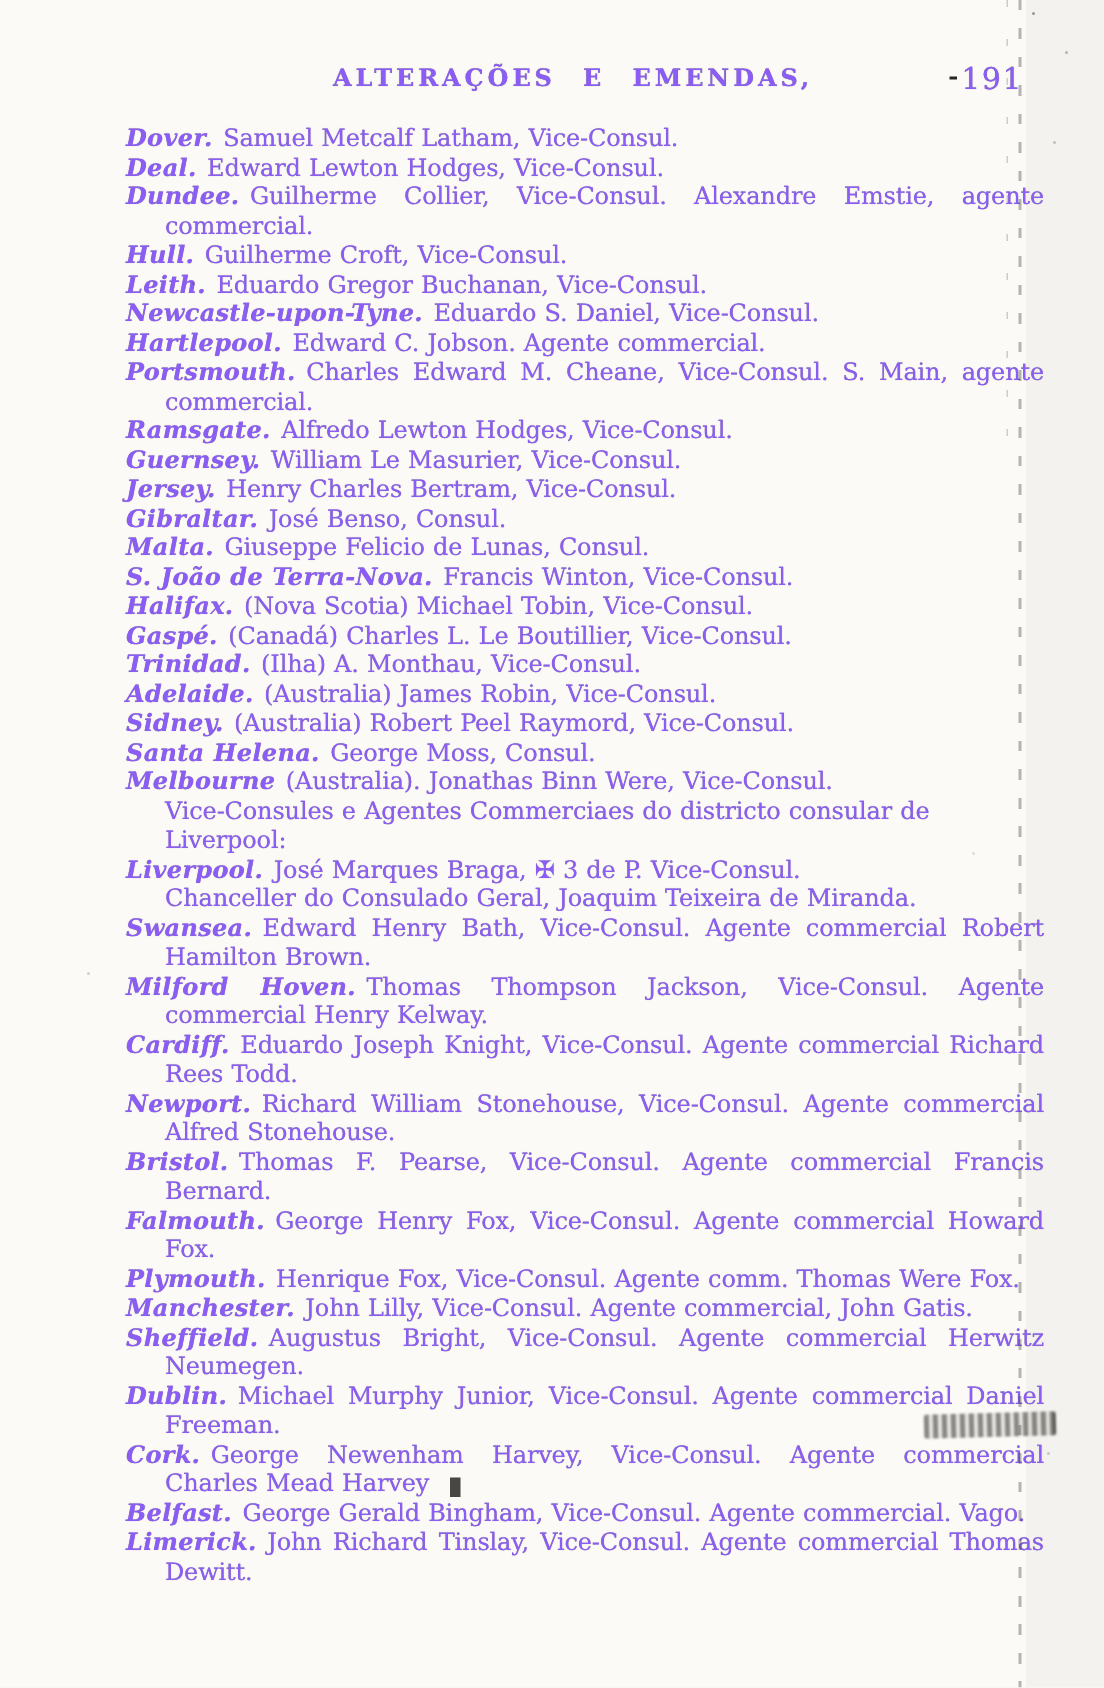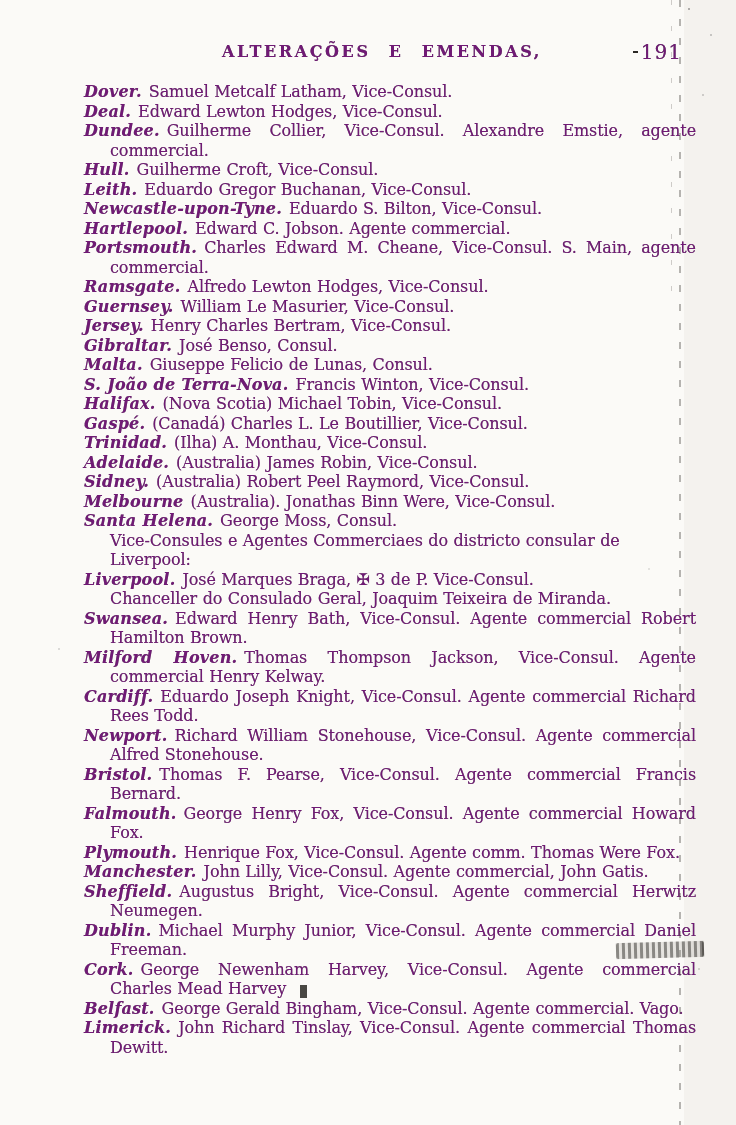--- a/index.html
+++ b/index.html
@@ -6,21 +6,21 @@
   body{
     width:736px;height:1125px;
     background:#f4f2ee;
     font-family:"DejaVu Serif","Liberation Serif",serif;
     overflow:hidden;
   }
   .page{
     position:relative;
     width:684px;height:1125px;
     background:#fbfaf7;
-    color:#701a75;
+    color:#8b5cf6;
   }
   
   .header{
     position:absolute;top:40px;left:0;width:736px;height:28px;
   }
   .page-title{
     position:absolute;left:50%;transform:translateX(-50%);margin-left:14px;
     top:2px;
     font-size:16px;font-weight:bold;
     letter-spacing:2.6px;word-spacing:10px;
@@ -100,36 +100,36 @@
     <div class="page-number"><span class="dash"></span><span>191</span></div>
   </div>
 
   <div class="entry-list">
 
   <p class="entry"><i class="place">Dover.</i><span>Samuel Metcalf Latham, Vice-Consul.</span></p>
       <p class="entry"><i class="place">Deal.</i><span>Edward Lewton Hodges, Vice-Consul.</span></p>
       <p class="entry"><i class="place">Dundee.</i><span>Guilherme Collier, Vice-Consul. Alexandre Emstie, agente commercial.</span></p>
       <p class="entry"><i class="place">Hull.</i><span>Guilherme Croft, Vice-Consul.</span></p>
       <p class="entry"><i class="place">Leith.</i><span>Eduardo Gregor Buchanan, Vice-Consul.</span></p>
-      <p class="entry"><i class="place">Newcastle-upon-Tyne.</i><span>Eduardo S. Bilton, Vice-Consul.</span></p>
+      <p class="entry"><i class="place">Newcastle-upon-Tyne.</i><span>Eduardo S. Daniel, Vice-Consul.</span></p>
       <p class="entry"><i class="place">Hartlepool.</i><span>Edward C. Jobson. Agente commercial.</span></p>
       <p class="entry"><i class="place">Portsmouth.</i><span>Charles Edward M. Cheane, Vice-Consul. S. Main, agente commercial.</span></p>
       <p class="entry"><i class="place">Ramsgate.</i><span>Alfredo Lewton Hodges, Vice-Consul.</span></p>
       <p class="entry"><i class="place">Guernsey.</i><span>William Le Masurier, Vice-Consul.</span></p>
       <p class="entry"><i class="place">Jersey.</i><span>Henry Charles Bertram, Vice-Consul.</span></p>
       <p class="entry"><i class="place">Gibraltar.</i><span>José Benso, Consul.</span></p>
       <p class="entry"><i class="place">Malta.</i><span>Giuseppe Felicio de Lunas, Consul.</span></p>
       <p class="entry"><i class="place">S. João de Terra-Nova.</i><span>Francis Winton, Vice-Consul.</span></p>
       <p class="entry"><i class="place">Halifax.</i><span>(Nova Scotia) Michael Tobin, Vice-Consul.</span></p>
       <p class="entry"><i class="place">Gaspé.</i><span>(Canadá) Charles L. Le Boutillier, Vice-Consul.</span></p>
       <p class="entry"><i class="place">Trinidad.</i><span>(Ilha) A. Monthau, Vice-Consul.</span></p>
       <p class="entry"><i class="place">Adelaide.</i><span>(Australia) James Robin, Vice-Consul.</span></p>
       <p class="entry"><i class="place">Sidney.</i><span>(Australia) Robert Peel Raymord, Vice-Consul.</span></p>
+      <p class="entry"><i class="place">Santa Helena.</i><span>George Moss, Consul.</span></p>
       <p class="entry"><i class="place">Melbourne</i><span>(Australia). Jonathas Binn Were, Vice-Consul.</span></p>
-      <p class="entry"><i class="place">Santa Helena.</i><span>George Moss, Consul.</span></p>
       <p class="note"><span>Vice-Consules e Agentes Commerciaes do districto consular de Liverpool:</span></p>
       <p class="entry"><i class="place">Liverpool.</i><span>José Marques Braga, ✠ 3 de P. Vice-Consul.</span></p>
       <p class="note"><span>Chanceller do Consulado Geral, Joaquim Teixeira de Miranda.</span></p>
       <p class="entry"><i class="place">Swansea.</i><span>Edward Henry Bath, Vice-Consul. Agente commercial Robert Hamilton Brown.</span></p>
       <p class="entry"><i class="place">Milford Hoven.</i><span>Thomas Thompson Jackson, Vice-Consul. Agente commercial Henry Kelway.</span></p>
       <p class="entry"><i class="place">Cardiff.</i><span>Eduardo Joseph Knight, Vice-Consul. Agente commercial Richard Rees Todd.</span></p>
       <p class="entry"><i class="place">Newport.</i><span>Richard William Stonehouse, Vice-Consul. Agente commercial Alfred Stonehouse.</span></p>
       <p class="entry"><i class="place">Bristol.</i><span>Thomas F. Pearse, Vice-Consul. Agente commercial Francis Bernard.</span></p>
       <p class="entry"><i class="place">Falmouth.</i><span>George Henry Fox, Vice-Consul. Agente commercial Howard Fox.</span></p>
       <p class="entry"><i class="place">Plymouth.</i><span>Henrique Fox, Vice-Consul. Agente comm. Thomas Were Fox.</span></p>

